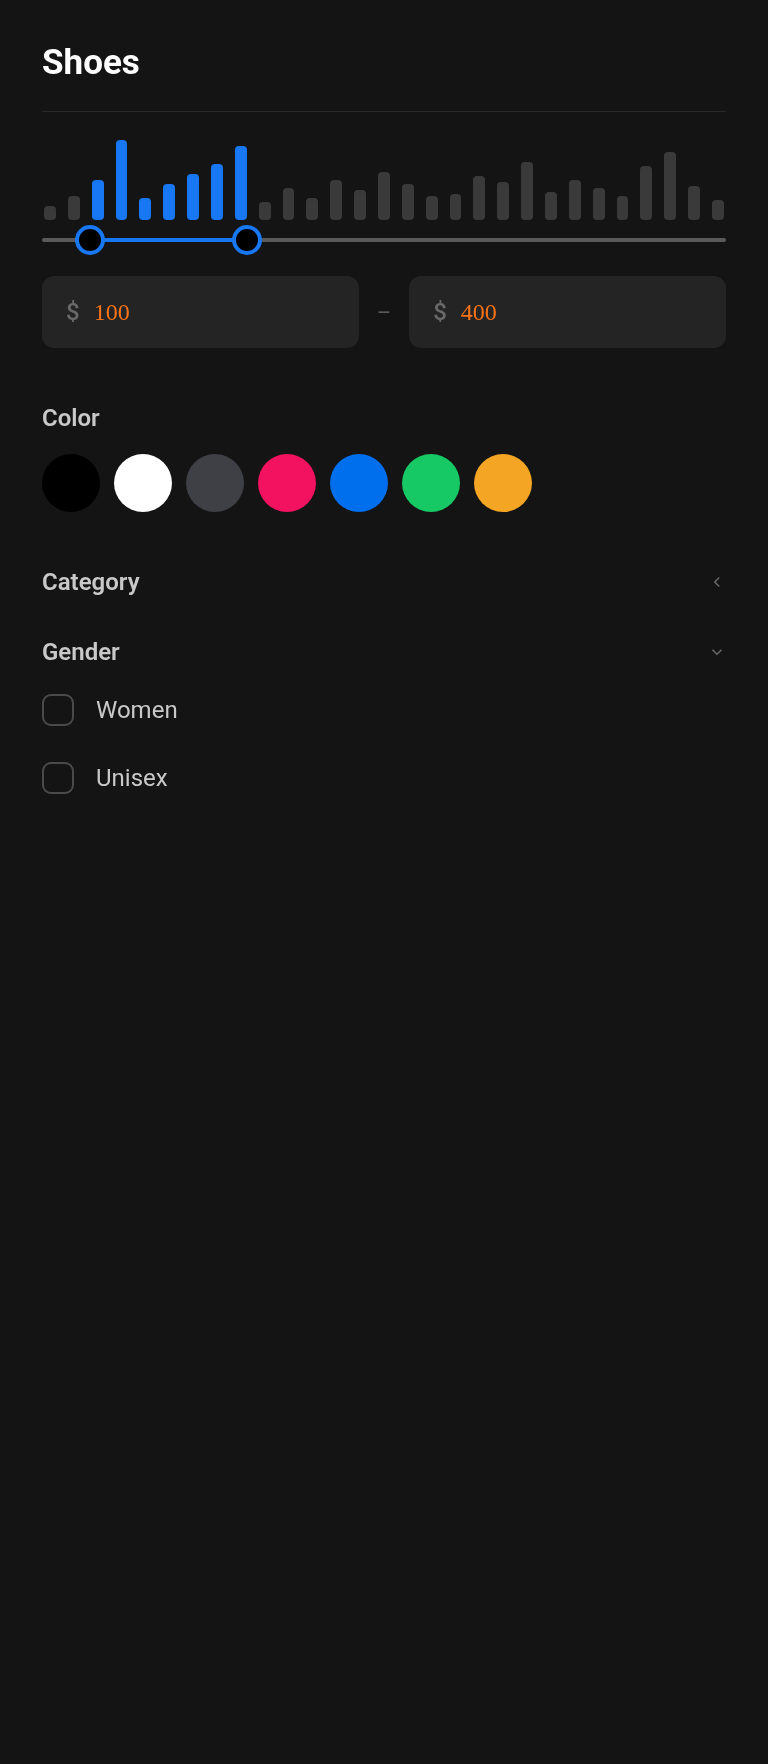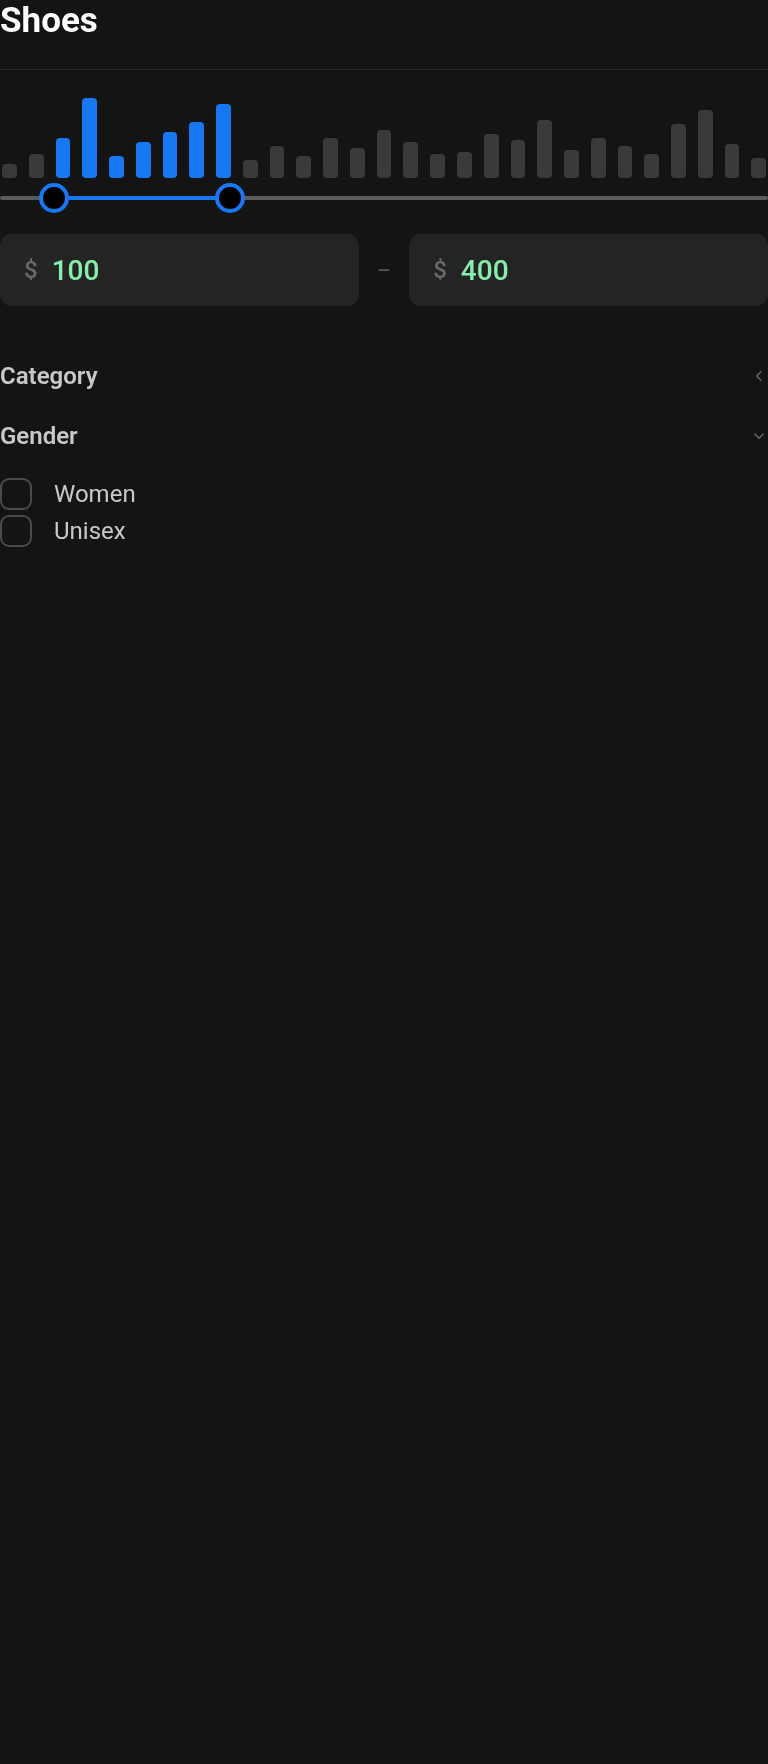--- a/index.html
+++ b/index.html
@@ -2,37 +2,37 @@
 <html><head>
 <meta charset="utf-8">
 <style>
   * { box-sizing: border-box; margin: 0; padding: 0; }
   html, body {
     background: #141414;
     color: #c9c9c9;
     font-family: -apple-system, BlinkMacSystemFont, "Segoe UI", Roboto, sans-serif;
     width: 768px;
   }
-  .container { }
+  .container { padding: 42px; }
   .title {
     color: #fff;
     font-size: 35px;
     font-weight: 700;
     padding-bottom: 28px;
     border-bottom: 1px solid #2a2a2a;
     margin-bottom: 28px;
   }
   .section-label {
     color: #c9c9c9;
     font-size: 24px;
     font-weight: 600;
     margin-bottom: 22px;
   }
   .section { margin-bottom: 56px; }
-  .section.tight { margin-bottom: 32px; }
+  .section.tight { margin-bottom: 42px; }
 
   
   .histogram {
     position: relative;
     height: 80px;
     display: flex;
     align-items: flex-end;
     gap: 12px;
     padding: 0 2px;
     margin-bottom: 0;
@@ -83,23 +83,24 @@
     align-items: center;
     padding: 0 24px;
     gap: 14px;
   }
   .price-field .currency {
     color: #696969;
     font-size: 24px;
     font-weight: 500;
   }
   .price-field .value {
-    color: #86efac;
-    font-size: 28px;
+    color: #f97316;
+    font-size: 24px;
     font-weight: 500;
+    font-family: Liberation Serif, serif;
   }
   .dash { color: #5a5a5a; font-size: 22px; }
 
   
   .size-grid {
     display: flex;
     flex-wrap: wrap;
     gap: 14px;
   }
   .size-chip {
@@ -131,21 +132,21 @@
   }
   .collapsible-header .section-label { margin-bottom: 0; }
   .chevron {
     width: 18px;
     height: 18px;
     display: inline-block;
   }
   .chevron svg { stroke: #6a6a6a; stroke-width: 2; fill: none; }
 
   
-  .check-list { display: flex; flex-direction: column; gap: 5px; }
+  .check-list { display: flex; flex-direction: column; gap: 36px; }
   .check-item {
     display: flex;
     align-items: center;
     gap: 22px;
     cursor: pointer;
   }
   .checkbox {
     width: 32px;
     height: 32px;
     border: 2px solid #4a4a4a;
@@ -210,20 +211,32 @@
       </div>
       <span class="dash">–</span>
       <div class="price-field">
         <span class="currency">$</span>
         <span class="value">400</span>
       </div>
     </div>
   </div>
 
 
+  <div class="section">
+    <div class="section-label">Color</div>
+    <div class="color-row" id="color-row">
+        <div class="swatch" style="background: rgb(0, 0, 0);"></div>
+        <div class="swatch" style="background: rgb(255, 255, 255);"></div>
+        <div class="swatch" style="background: rgb(63, 64, 70);"></div>
+        <div class="swatch" style="background: rgb(243, 18, 96);"></div>
+        <div class="swatch" style="background: rgb(0, 111, 238);"></div>
+        <div class="swatch" style="background: rgb(23, 201, 100);"></div>
+        <div class="swatch" style="background: rgb(245, 165, 36);"></div>
+      </div>
+  </div>
 
   <div class="section tight">
     <div class="collapsible-header">
       <div class="section-label">Category</div>
       <span class="chevron">
         <svg viewBox="0 0 24 24">
             <polyline points="15 6 9 12 15 18"></polyline>
           </svg>
       </span>
     </div>

